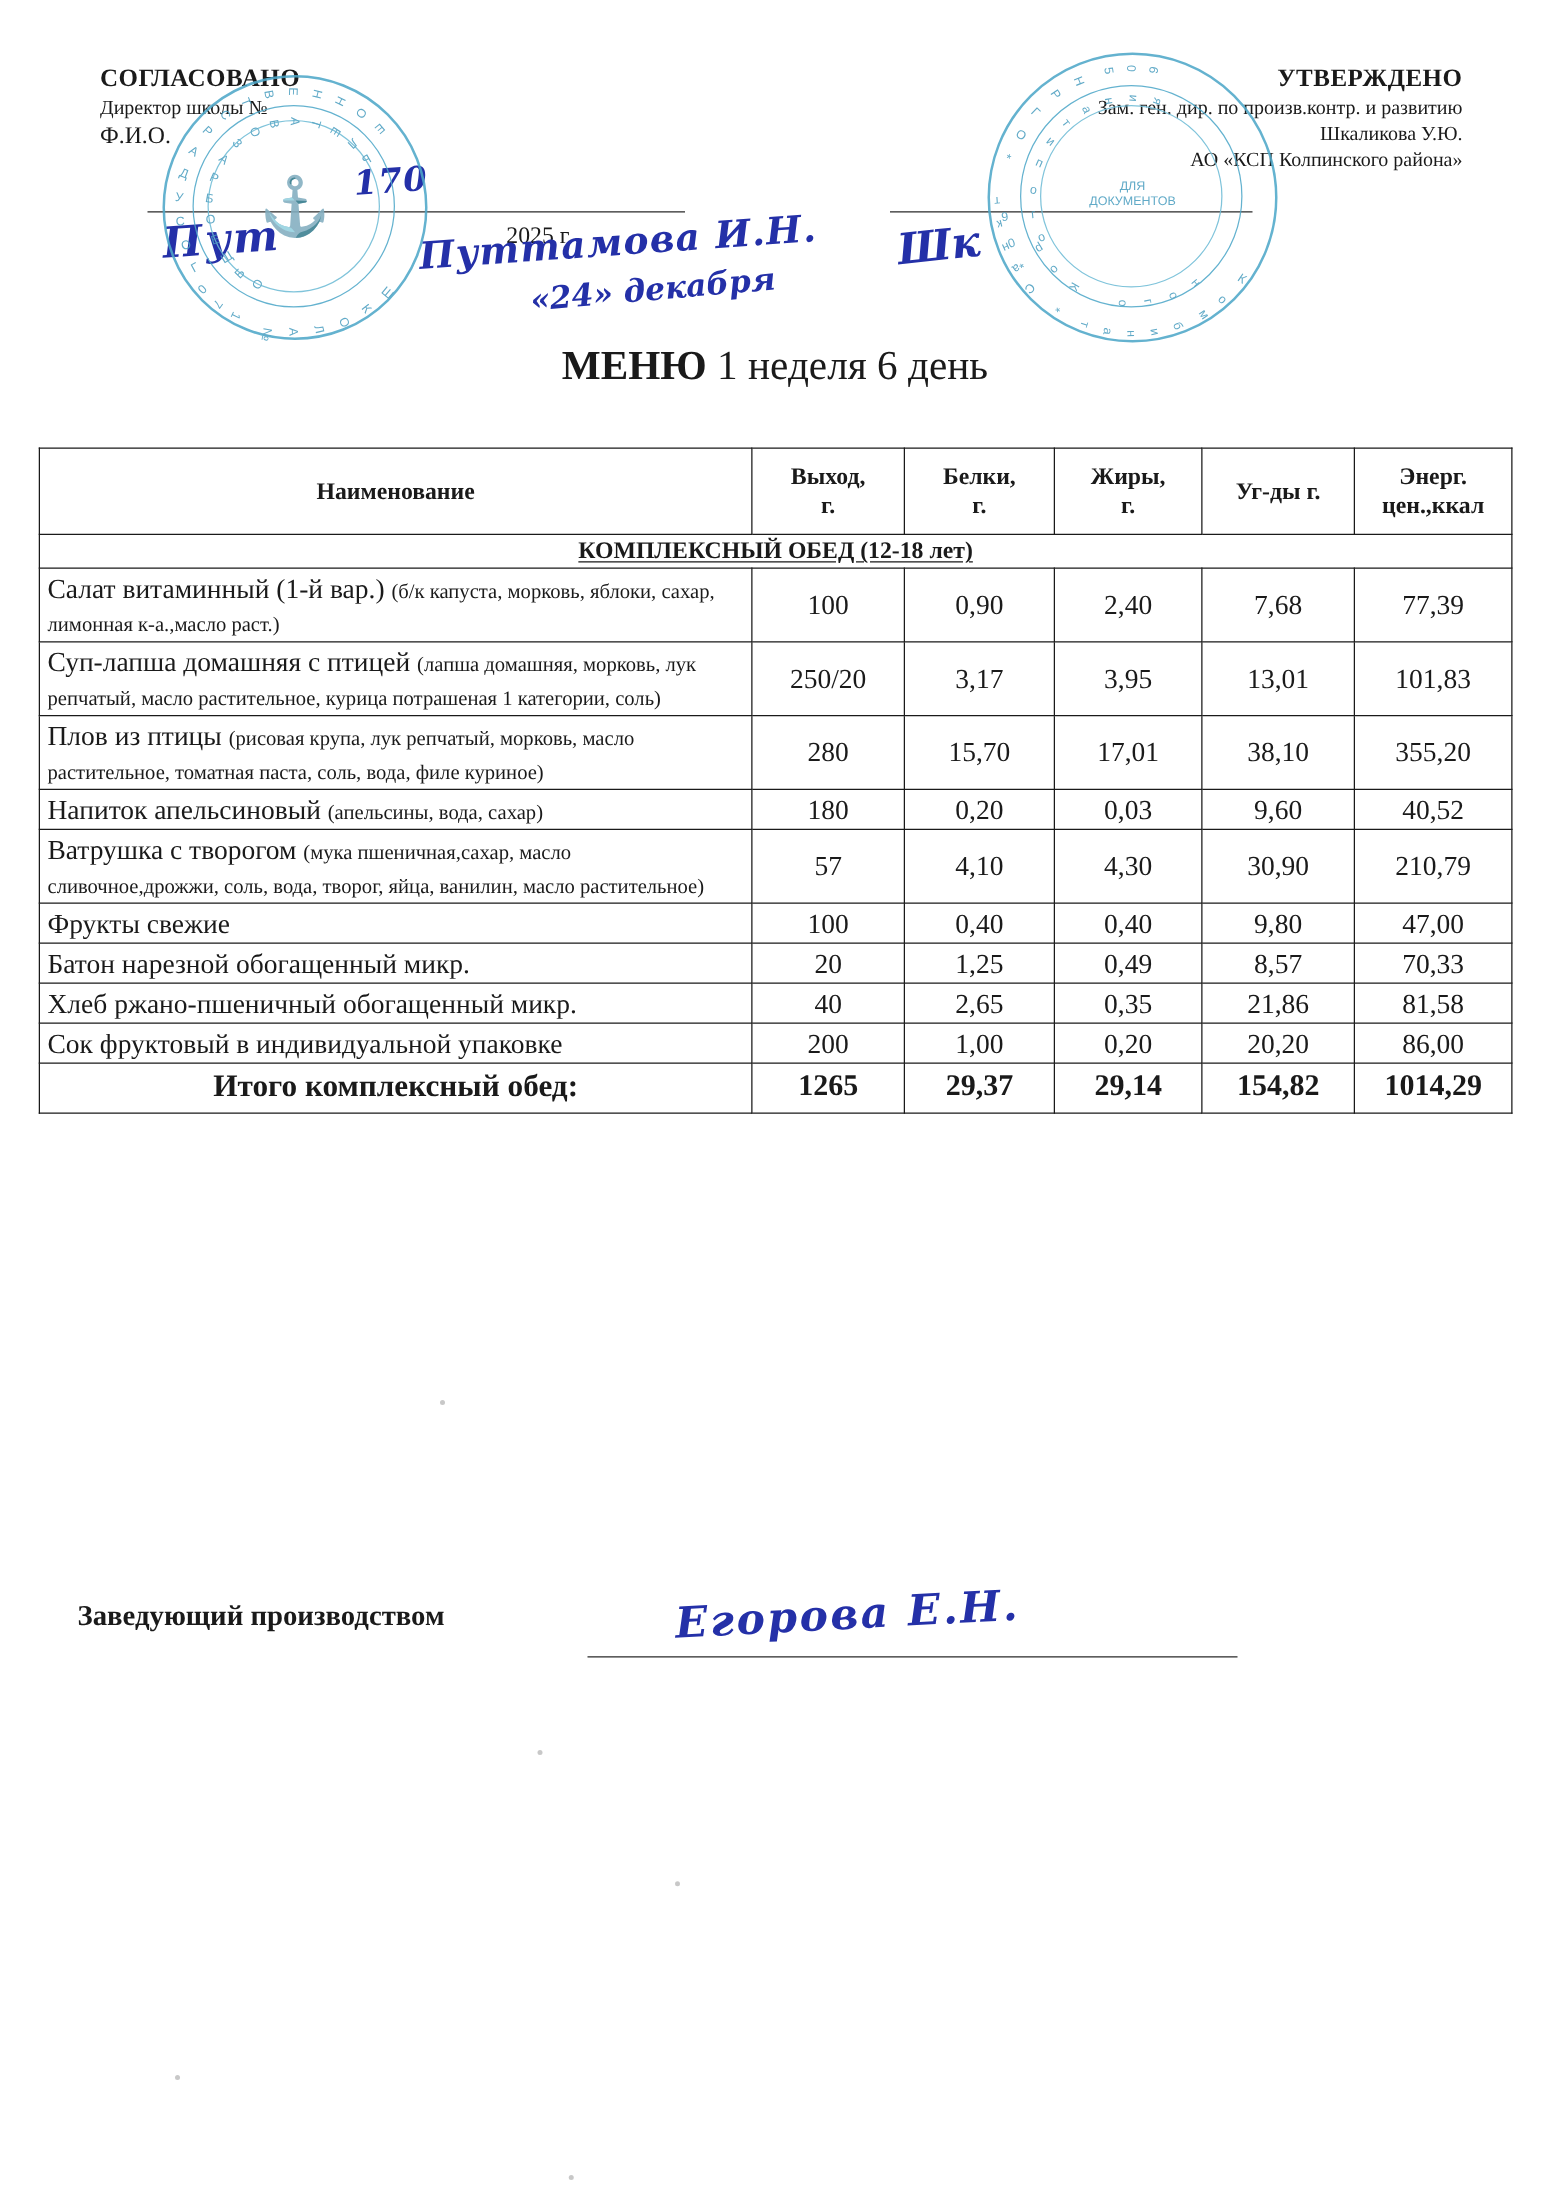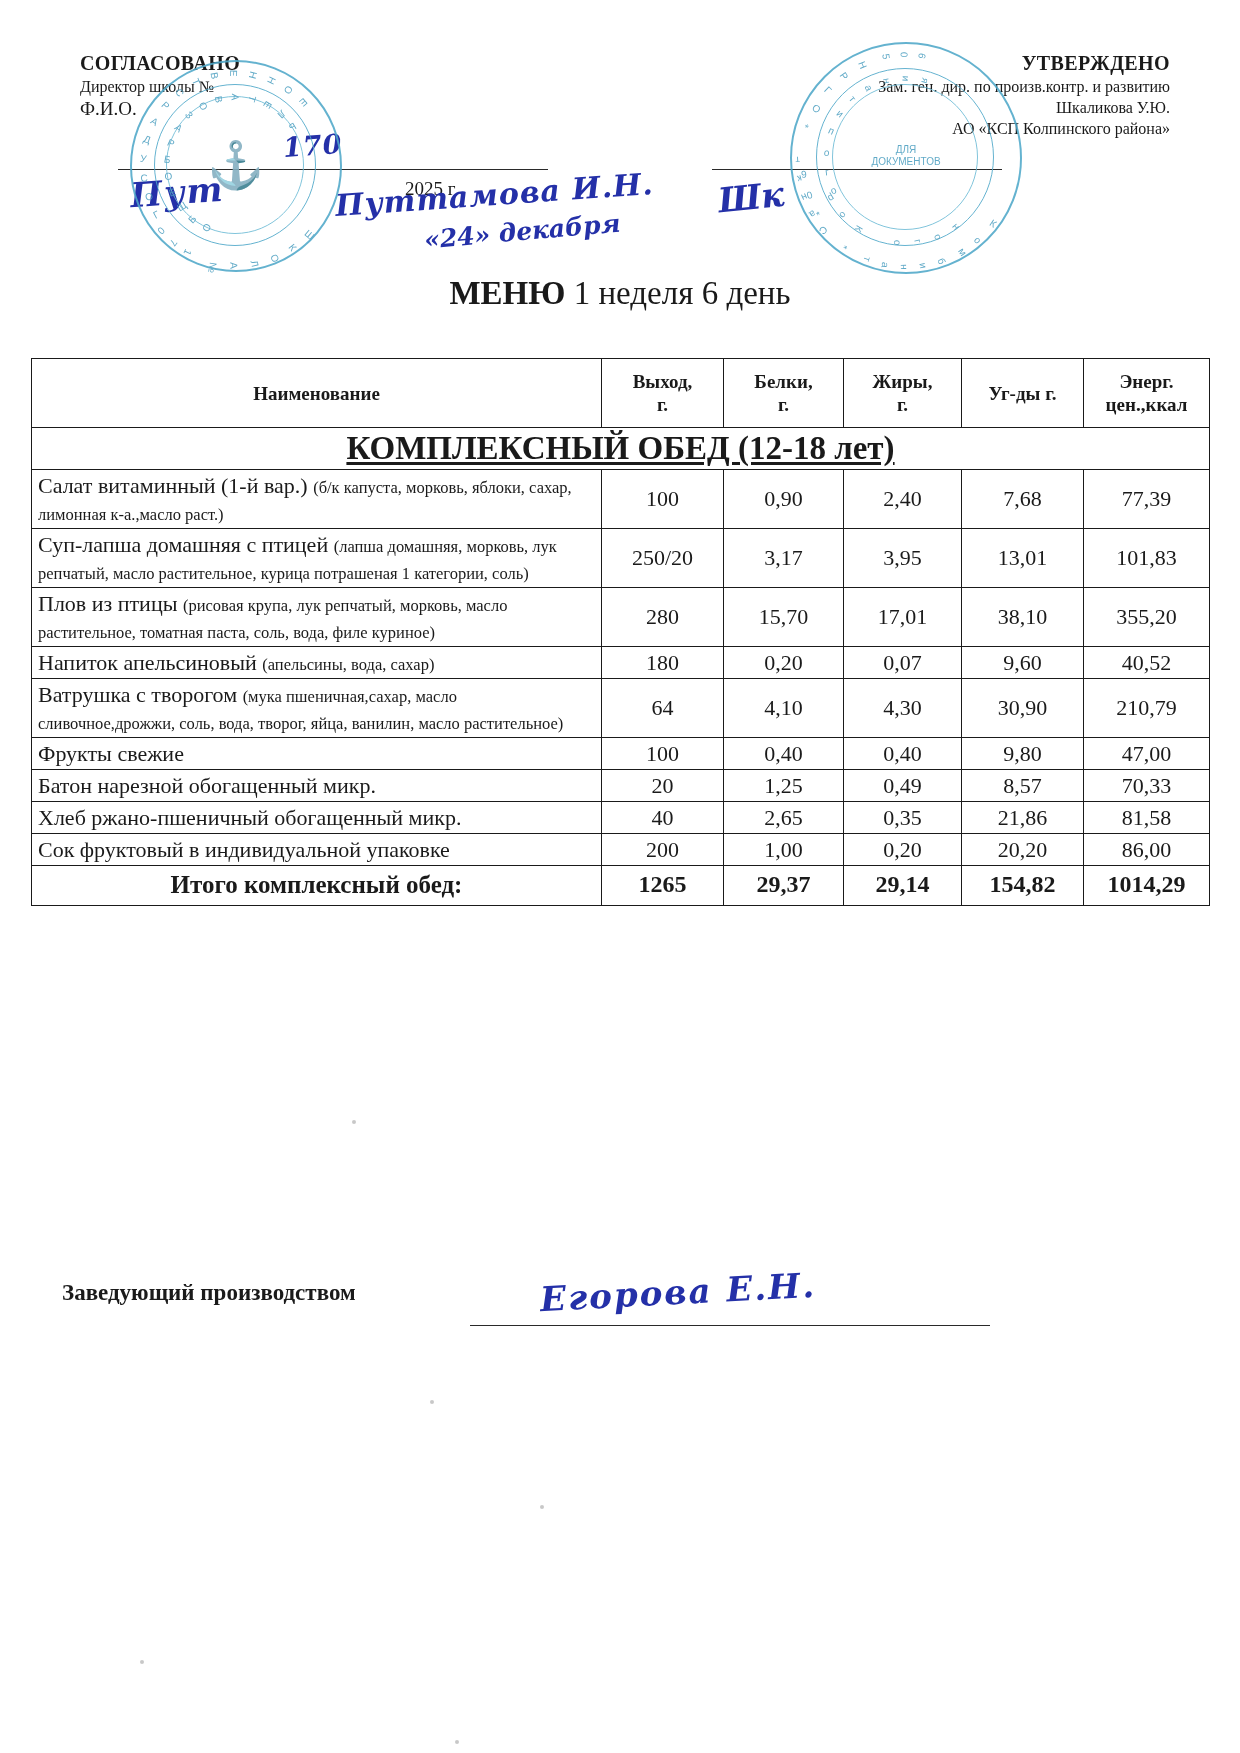--- a/index.html
+++ b/index.html
@@ -238,21 +238,21 @@
   table.menu thead th {
     text-align: center;
     font-weight: bold;
     font-size: 19px;
     line-height: 23px;
     height: 64px;
   }
   .section-row td {
     text-align: center;
     font-weight: bold;
-    font-size: 33px;
+    font-size: 19px;
     padding: 5px 0 7px;
   }
   .section-row .u {
     text-decoration: underline;
     text-underline-offset: 3px;
   }
   td.dish {
     text-align: left;
     font-size: 22px;
     line-height: 27px;
@@ -520,31 +520,31 @@
         <td class="num">355,20</td>
       </tr>
 
       <tr>
         <td class="dish">
           <span>Напиток апельсиновый</span>
           <span class="ing">(апельсины,  вода, сахар)</span>
         </td>
         <td class="num">180</td>
         <td class="num">0,20</td>
-        <td class="num">0,07</td>
+        <td class="num">0,03</td>
         <td class="num">9,60</td>
         <td class="num">40,52</td>
       </tr>
 
       <tr>
         <td class="dish">
           <span>Ватрушка с творогом</span>
           <span class="ing">(мука пшеничная,сахар, масло сливочное,дрожжи, соль, вода, творог, яйца, ванилин, масло растительное)</span>
         </td>
-        <td class="num">64</td>
+        <td class="num">57</td>
         <td class="num">4,10</td>
         <td class="num">4,30</td>
         <td class="num">30,90</td>
         <td class="num">210,79</td>
       </tr>
 
       <tr>
         <td class="dish">
           <span>Фрукты свежие</span>
         </td>

